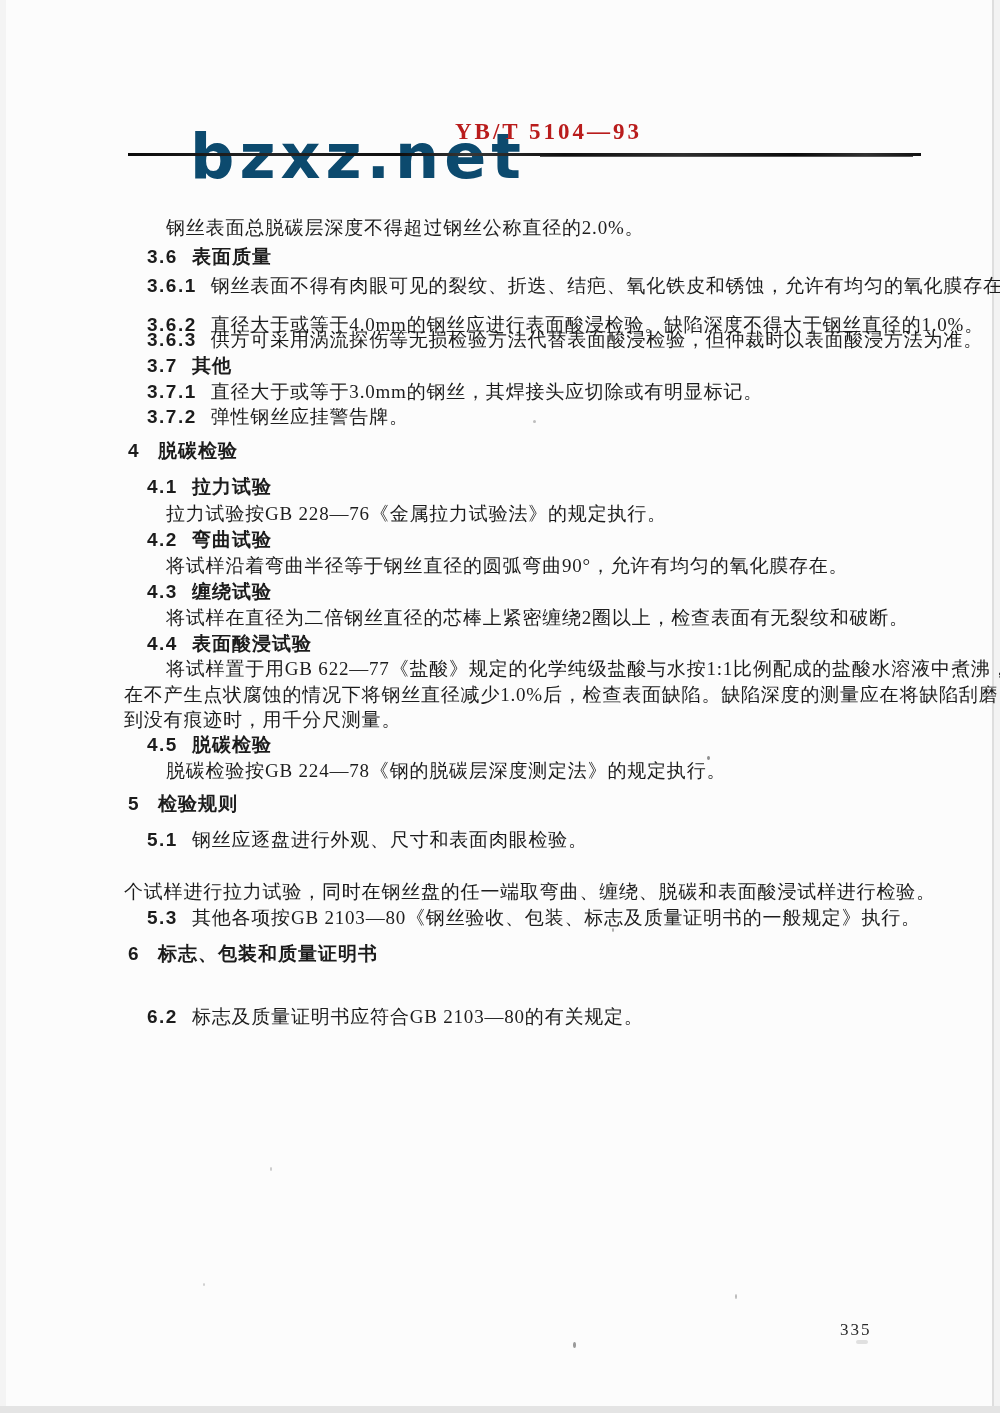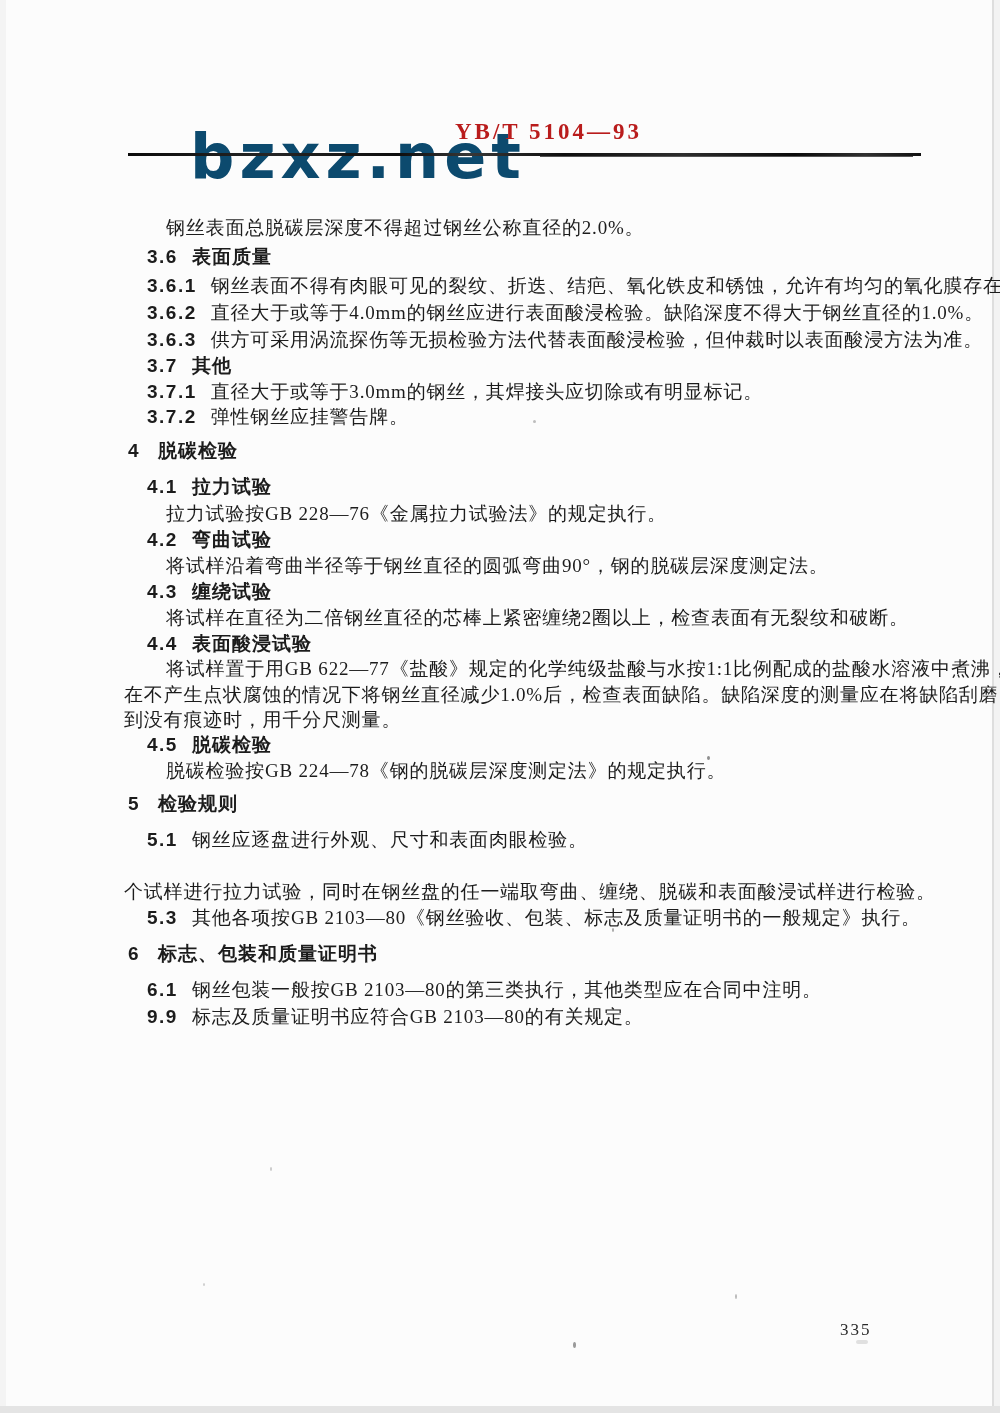--- a/index.html
+++ b/index.html
@@ -119,45 +119,44 @@
 
 <div class="page">
   <div class="watermark">bzxz.net</div>
   <div class="header-code">YB/T 5104—93</div>
   <div class="header-rule"></div>
 
   <div class="doc-body">
       <div class="line para" style="top: 171px; left: 166px;"><span class="txt">钢丝表面总脱碳层深度不得超过钢丝公称直径的2.0%。</span></div>
       <div class="line heading" style="top: 200px; left: 147px;"><span class="num">3.6</span><span class="txt">表面质量</span></div>
       <div class="line clause" style="top: 229px; left: 147px;"><span class="num">3.6.1</span><span class="txt">钢丝表面不得有肉眼可见的裂纹、折迭、结疤、氧化铁皮和锈蚀，允许有均匀的氧化膜存在。</span></div>
-      <div class="line clause" style="top: 256px; left: 147px;"><span class="num">3.6.2</span><span class="txt">直径大于或等于4.0mm的钢丝应进行表面酸浸检验。缺陷深度不得大于钢丝直径的1.0%。</span></div>
+      <div class="line clause" style="top: 268px; left: 147px;"><span class="num">3.6.2</span><span class="txt">直径大于或等于4.0mm的钢丝应进行表面酸浸检验。缺陷深度不得大于钢丝直径的1.0%。</span></div>
       <div class="line clause" style="top: 283px; left: 147px;"><span class="num">3.6.3</span><span class="txt">供方可采用涡流探伤等无损检验方法代替表面酸浸检验，但仲裁时以表面酸浸方法为准。</span></div>
       <div class="line heading" style="top: 309px; left: 147px;"><span class="num">3.7</span><span class="txt">其他</span></div>
       <div class="line clause" style="top: 335px; left: 147px;"><span class="num">3.7.1</span><span class="txt">直径大于或等于3.0mm的钢丝，其焊接头应切除或有明显标记。</span></div>
       <div class="line clause" style="top: 360px; left: 147px;"><span class="num">3.7.2</span><span class="txt">弹性钢丝应挂警告牌。</span></div>
       <div class="line chapter" style="top: 394px; left: 128px;"><span class="num">4</span><span class="txt">脱碳检验</span></div>
       <div class="line heading" style="top: 430px; left: 147px;"><span class="num">4.1</span><span class="txt">拉力试验</span></div>
       <div class="line para" style="top: 457px; left: 166px;"><span class="txt">拉力试验按GB 228—76《金属拉力试验法》的规定执行。</span></div>
       <div class="line heading" style="top: 483px; left: 147px;"><span class="num">4.2</span><span class="txt">弯曲试验</span></div>
-      <div class="line para" style="top: 509px; left: 166px;"><span class="txt">将试样沿着弯曲半径等于钢丝直径的圆弧弯曲90°，钢的脱碳层深度测定法。</span></div>
+      <div class="line para" style="top: 509px; left: 166px;"><span class="txt">将试样沿着弯曲半径等于钢丝直径的圆弧弯曲90°，允许有均匀的氧化膜存在。</span></div>
       <div class="line heading" style="top: 535px; left: 147px;"><span class="num">4.3</span><span class="txt">缠绕试验</span></div>
       <div class="line para" style="top: 561px; left: 166px;"><span class="txt">将试样在直径为二倍钢丝直径的芯棒上紧密缠绕2圈以上，检查表面有无裂纹和破断。</span></div>
       <div class="line heading" style="top: 587px; left: 147px;"><span class="num">4.4</span><span class="txt">表面酸浸试验</span></div>
       <div class="line para" style="top: 612px; left: 166px;"><span class="txt">将试样置于用GB 622—77《盐酸》规定的化学纯级盐酸与水按1:1比例配成的盐酸水溶液中煮沸，</span></div>
       <div class="line cont" style="top: 638px; left: 124px;"><span class="txt">在不产生点状腐蚀的情况下将钢丝直径减少1.0%后，检查表面缺陷。缺陷深度的测量应在将缺陷刮磨</span></div>
       <div class="line cont" style="top: 663px; left: 124px;"><span class="txt">到没有痕迹时，用千分尺测量。</span></div>
       <div class="line heading" style="top: 688px; left: 147px;"><span class="num">4.5</span><span class="txt">脱碳检验</span></div>
       <div class="line para" style="top: 714px; left: 166px;"><span class="txt">脱碳检验按GB 224—78《钢的脱碳层深度测定法》的规定执行。</span></div>
       <div class="line chapter" style="top: 747px; left: 128px;"><span class="num">5</span><span class="txt">检验规则</span></div>
       <div class="line clause" style="top: 783px; left: 147px;"><span class="num">5.1</span><span class="txt">钢丝应逐盘进行外观、尺寸和表面肉眼检验。</span></div>
       <div class="line cont" style="top: 835px; left: 124px;"><span class="txt">个试样进行拉力试验，同时在钢丝盘的任一端取弯曲、缠绕、脱碳和表面酸浸试样进行检验。</span></div>
       <div class="line clause" style="top: 861px; left: 147px;"><span class="num">5.3</span><span class="txt">其他各项按GB 2103—80《钢丝验收、包装、标志及质量证明书的一般规定》执行。</span></div>
       <div class="line chapter" style="top: 897px; left: 128px;"><span class="num">6</span><span class="txt">标志、包装和质量证明书</span></div>
-      <div class="line clause" style="top: 933px; left: 147px;"><span class="num">6.1</span><span class="txt">钢丝包装一般按GB 2103—80的第三类执行，其他类型应在合同中注明。</span></div>
-      <div class="line clause" style="top: 960px; left: 147px;"><span class="num">9.9</span><span class="txt">标志及质量证明书应符合GB 2103—80的有关规定。</span></div>
+      <div class="line clause" style="top: 960px; left: 147px;"><span class="num">6.2</span><span class="txt">标志及质量证明书应符合GB 2103—80的有关规定。</span></div>
     </div>
 
   <div class="page-number">335</div>
 
   <div class="speck sp1"></div>
   <div class="speck sp2"></div>
   <div class="speck sp3"></div>
   <div class="speck sp4"></div>
   <div class="speck sp5"></div>
   <div class="speck sp6"></div>

